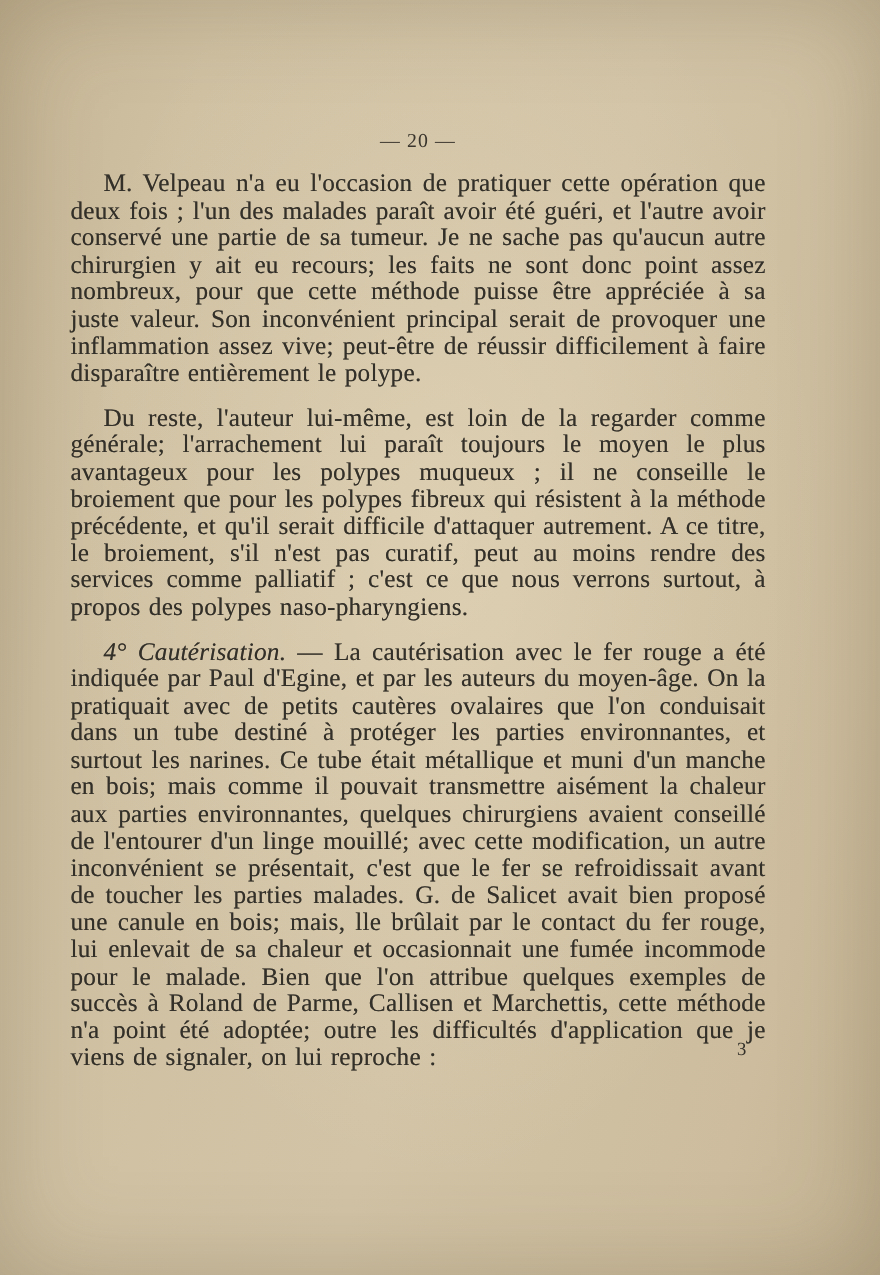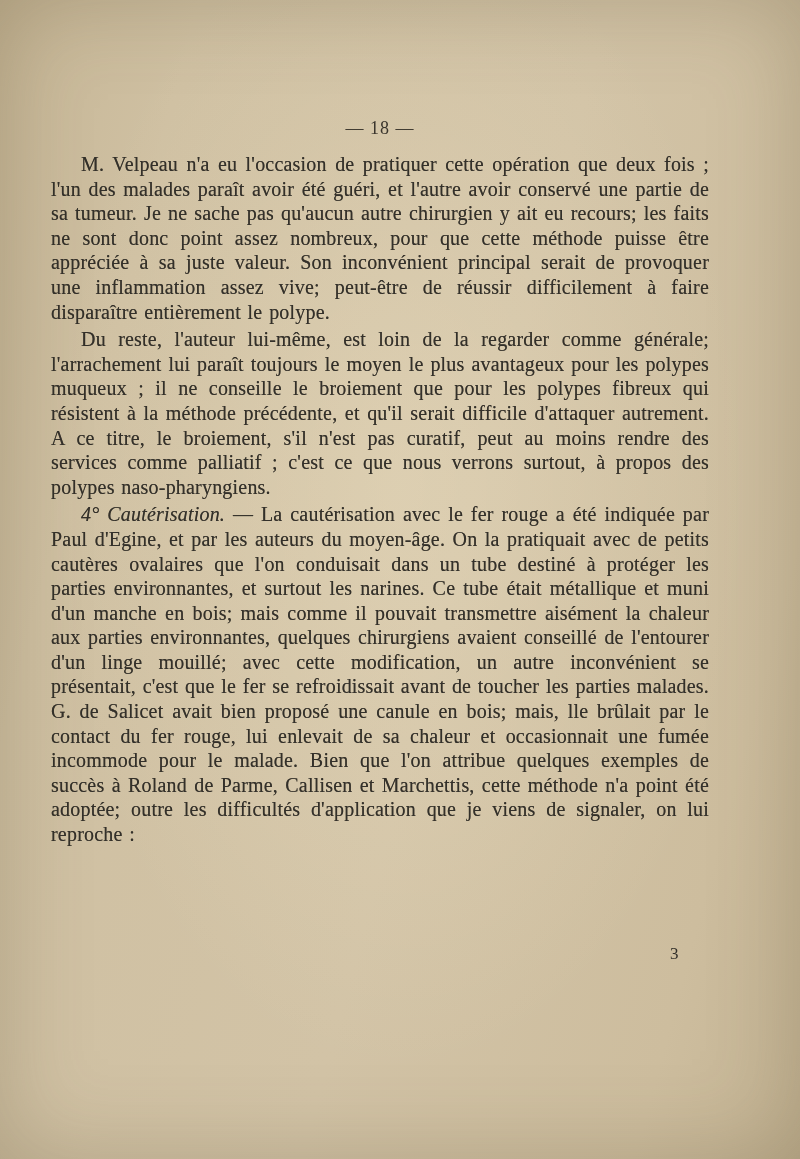--- a/index.html
+++ b/index.html
@@ -25,22 +25,22 @@
     color: #33302a;
   }
   .page-header {
     text-align: center;
     font-size: 18px;
     letter-spacing: 1px;
     margin-bottom: 13px;
     color: #3a352d;
   }
   .para {
-    margin: 3px;
-    font-size: 20px;
+    margin: 16px;
+    font-size: 23px;
     line-height: 24.6px;
     text-align: justify;
     text-indent: 30px;
     letter-spacing: 0.2px;
     word-spacing: 1.5px;
     text-shadow: 0 0 0.5px rgba(40, 35, 25, 0.55);
   }
   .italic { font-style: italic; }
   .signature-mark {
     position: absolute;
@@ -53,21 +53,21 @@
     position: absolute;
     inset: 0;
     pointer-events: none;
     box-shadow: inset 0 0 90px rgba(90, 75, 45, 0.28);
   }
 </style>
 </head>
 <body>
 
 <div class="page">
-  <div class="page-header">— 18 —</div>
+  <div class="page-header">— 20 —</div>
 
   <p class="para">M. Velpeau n'a eu l'occasion de pratiquer cette opération que deux fois ; l'un des malades paraît avoir été guéri, et l'autre avoir conservé une partie de sa tumeur. Je ne sache pas qu'aucun autre chirurgien y ait eu recours; les faits ne sont donc point assez nombreux, pour que cette méthode puisse être appréciée à sa juste valeur. Son inconvénient principal serait de provoquer une inflammation assez vive; peut-être de réussir difficilement à faire disparaître entièrement le polype.</p>
 
   <p class="para">Du reste, l'auteur lui-même, est loin de la regarder comme générale; l'arrachement lui paraît toujours le moyen le plus avantageux pour les polypes muqueux ; il ne conseille le broiement que pour les polypes fibreux qui résistent à la méthode précédente, et qu'il serait difficile d'attaquer autrement. A ce titre, le broiement, s'il n'est pas curatif, peut au moins rendre des services comme palliatif ; c'est ce que nous verrons surtout, à propos des polypes naso-pharyngiens.</p>
 
   <p class="para"><span class="italic">4°</span> <span class="italic">Cautérisation.</span> <span>— La cautérisation avec le fer rouge a été indiquée par Paul d'Egine, et par les auteurs du moyen-âge. On la pratiquait avec de petits cautères ovalaires que l'on conduisait dans un tube destiné à protéger les parties environnantes, et surtout les narines. Ce tube était métallique et muni d'un manche en bois; mais comme il pouvait transmettre aisément la chaleur aux parties environnantes, quelques chirurgiens avaient conseillé de l'entourer d'un linge mouillé; avec cette modification, un autre inconvénient se présentait, c'est que le fer se refroidissait avant de toucher les parties malades. G. de Salicet avait bien proposé une canule en bois; mais, lle brûlait par le contact du fer rouge, lui enlevait de sa chaleur et occasionnait une fumée incommode pour le malade. Bien que l'on attribue quelques exemples de succès à Roland de Parme, Callisen et Marchettis, cette méthode n'a point été adoptée; outre les difficultés d'application que je viens de signaler, on lui reproche :</span></p>
 
   <div class="signature-mark">3</div>
 
   <div class="vignette"></div>

